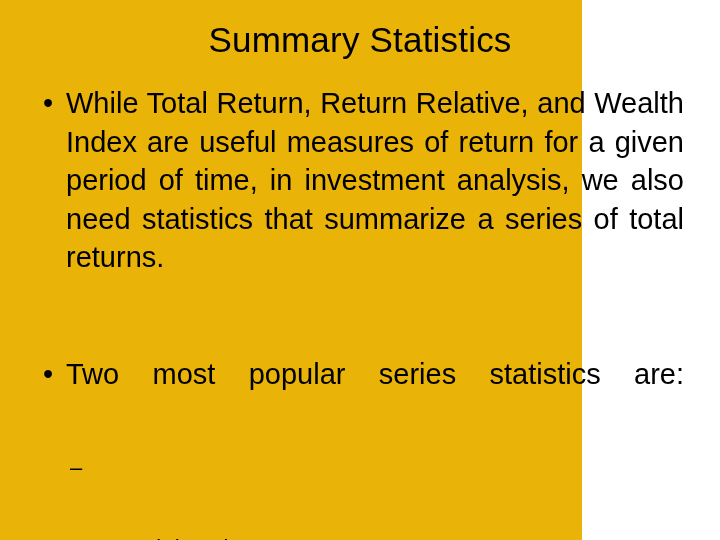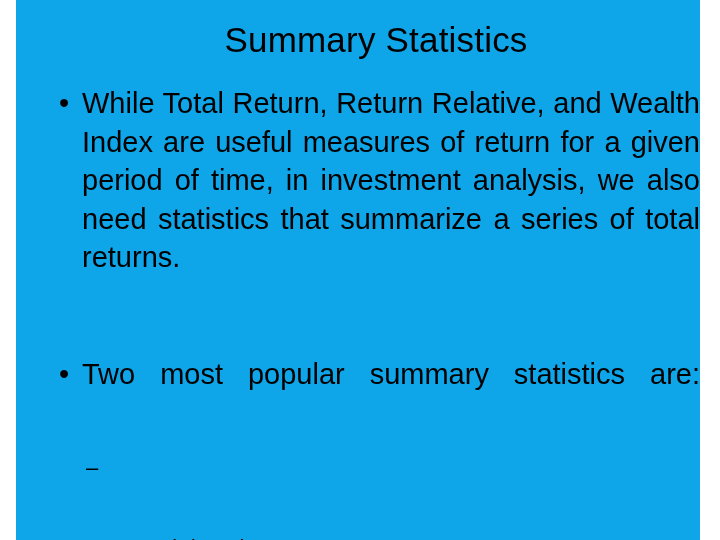--- a/index.html
+++ b/index.html
@@ -14,24 +14,23 @@
     font-family: "Liberation Sans", sans-serif;
     color: #000000;
     overflow: hidden;
     position: relative;
     -webkit-font-smoothing: none;
   }
 
   .slide {
     position: absolute;
     inset: 0;
-    width: 684px;
+    width: 582px;
     height: 540px;
-    background: #0ea5e9;
-    margin-left: 16px;
+    background: #eab308;
   }
 
   
   .slide-title {
     position: absolute;
     left: 0;
     top: 18px;
     width: 720px;
     text-align: center;
     font-size: 35px;
@@ -123,21 +122,21 @@
 
     <div class="bullet-l1">
       <span class="marker">•</span>
       <span class="text">While Total Return, Return Relative, and Wealth Index are useful measures of return for a given period of time, in investment analysis, we also need statistics that summarize a series of total returns.</span>
     </div>
 
     <div class="gap"></div>
 
     <div class="bullet-l1">
       <span class="marker">•</span>
-      <span class="text">Two most popular summary statistics are:</span>
+      <span class="text">Two most popular series statistics are:</span>
     </div>
 
     <div class="sub-list">
 
       <div class="bullet-l2">
         <span class="marker">–</span>
         <span class="text">Airthmetic  Mean</span>
       </div>
 
     </div>

